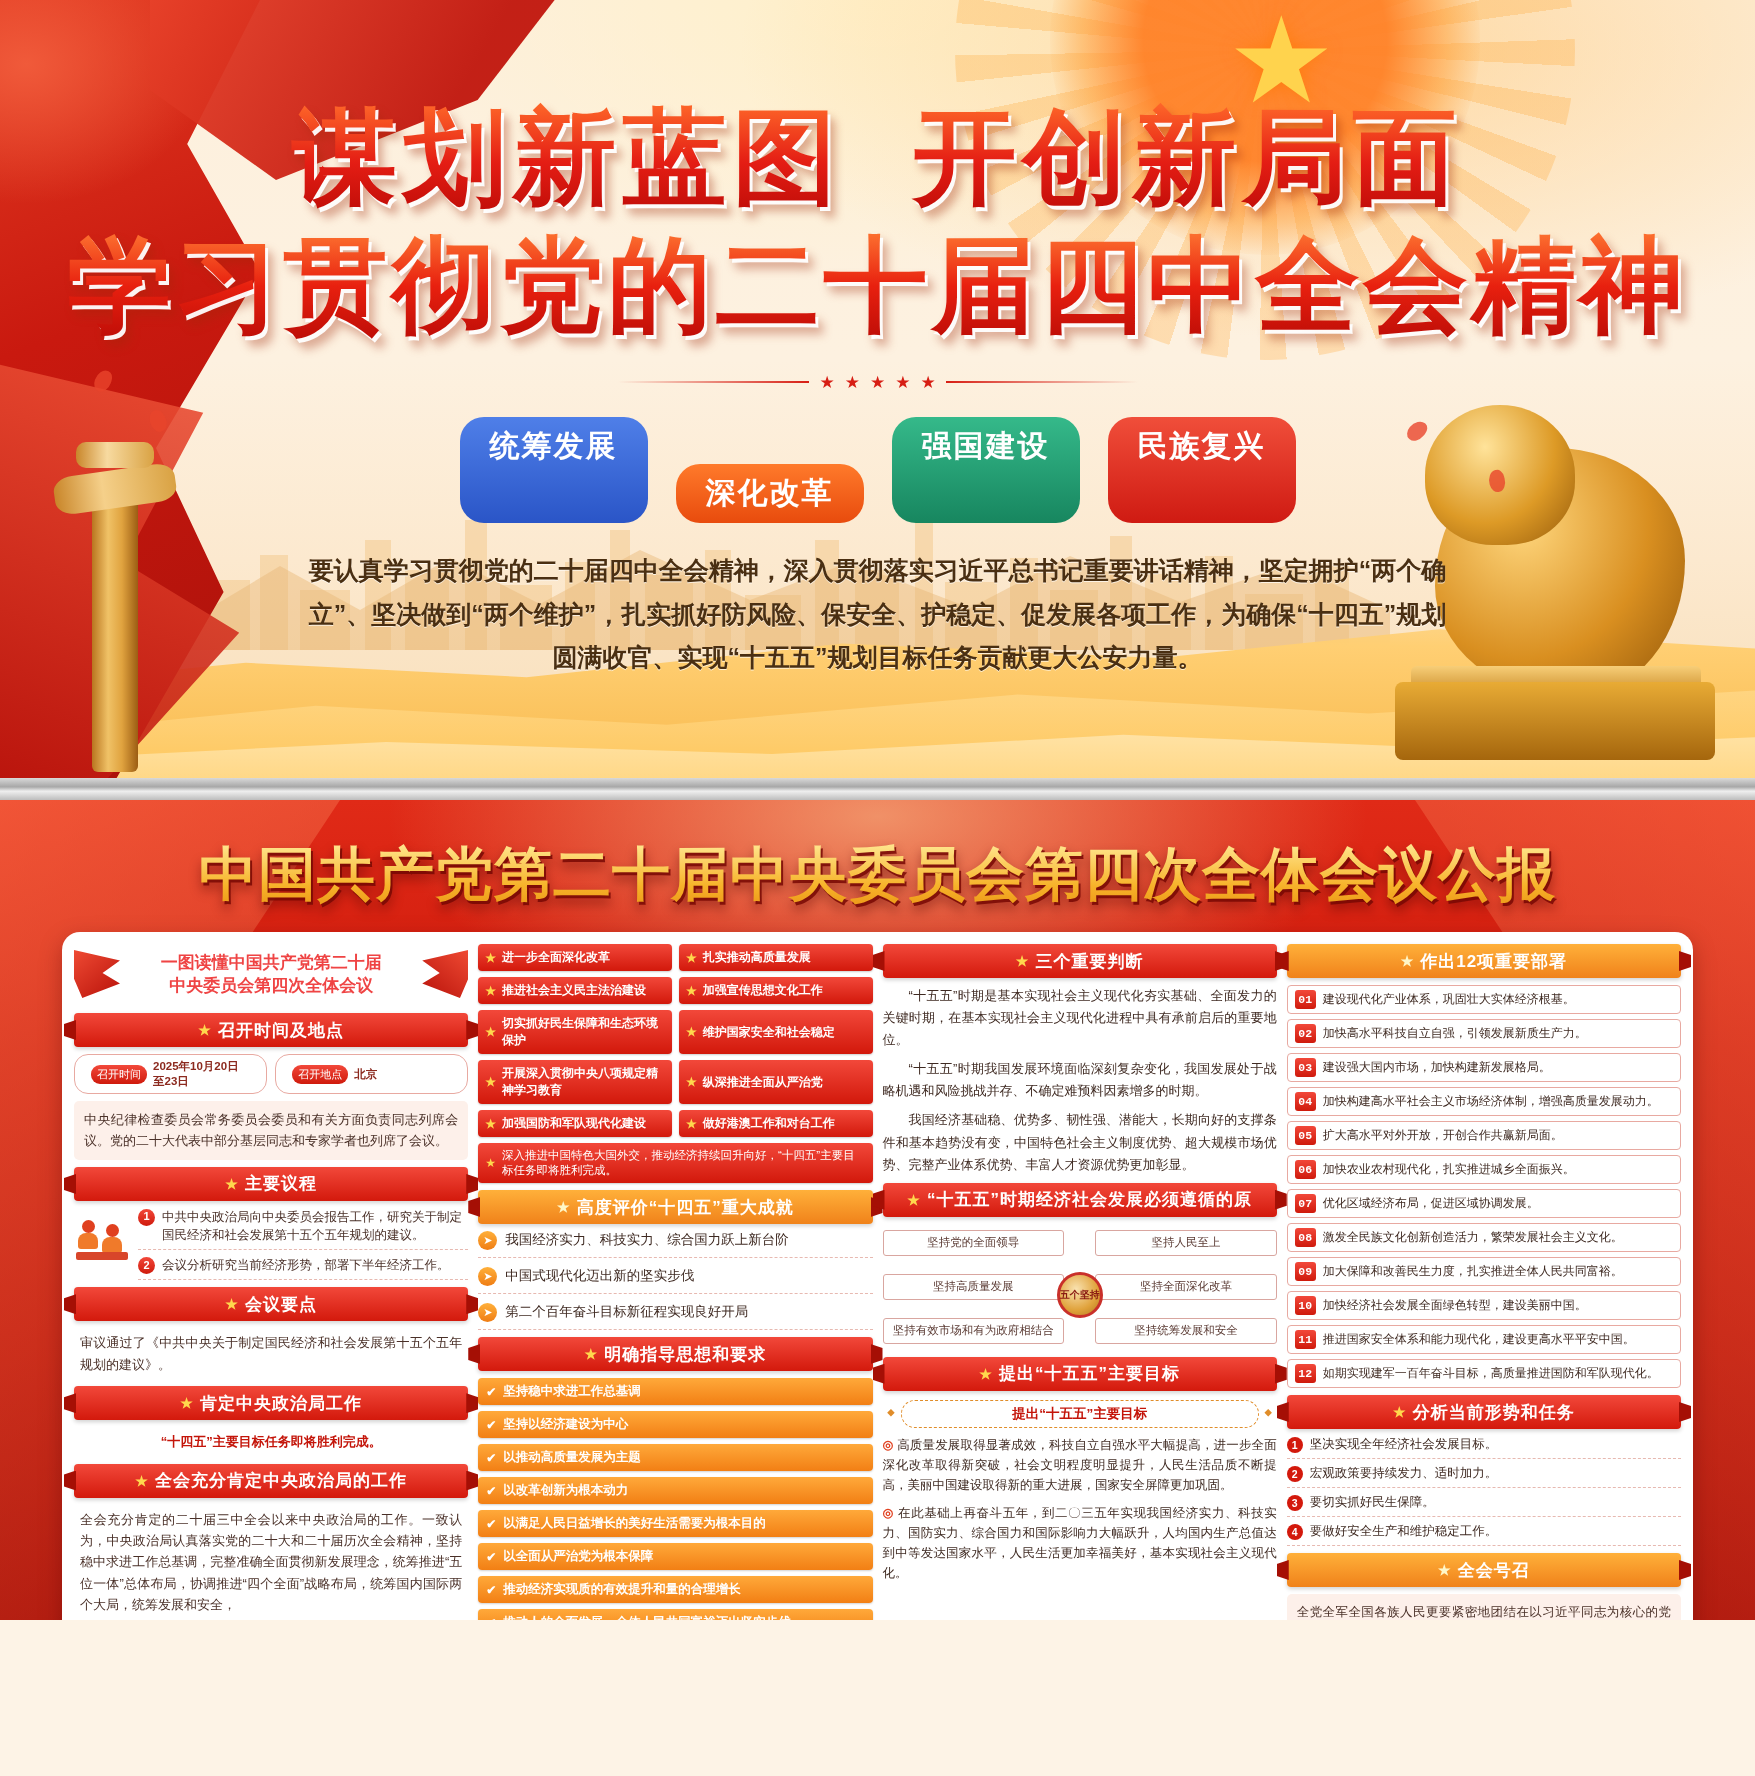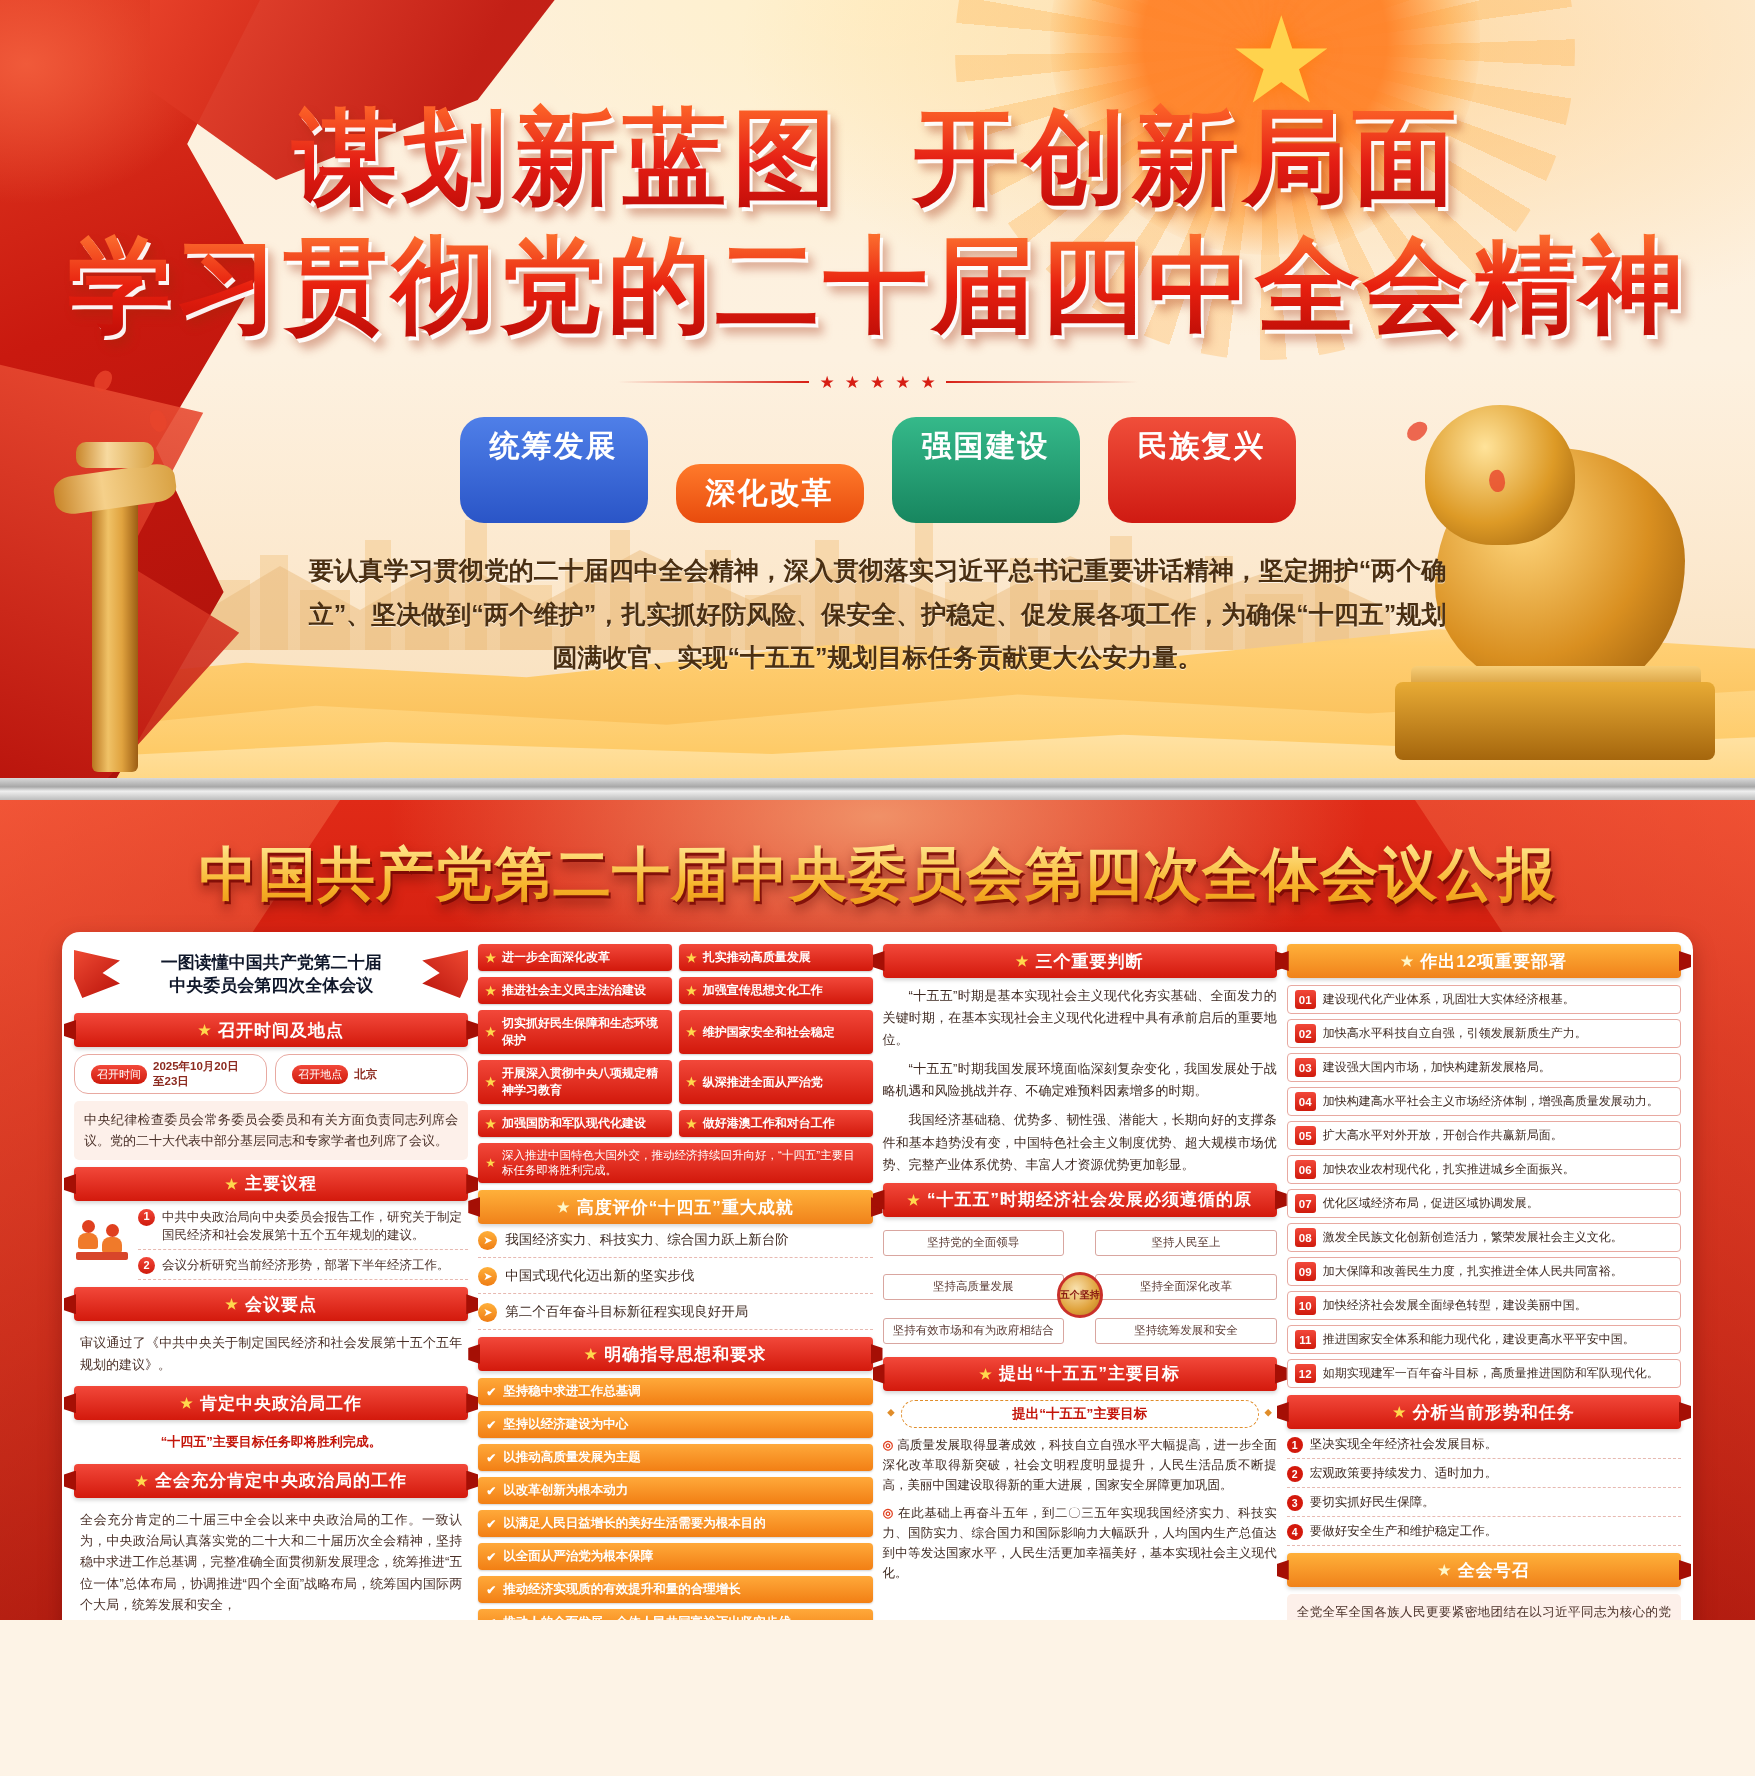--- a/index.html
+++ b/index.html
@@ -229,21 +229,21 @@
   .sec-head.gold {
     background:linear-gradient(180deg,#ffb03a,#f0821a);
   }
 
   
   .c1-top {
     position:relative; height:62px;
     display:flex; align-items:center; justify-content:center;
   }
   .c1-top .inner {
-    text-align:center; color:#0f172a; font-weight:bold; font-size:17px; line-height:1.35;
+    text-align:center; color:#ef4444; font-weight:bold; font-size:17px; line-height:1.35;
     padding:0 42px;
   }
   .c1-top .flag-l, .c1-top .flag-r {
     position:absolute; top:6px; width:46px; height:48px;
   }
   .c1-top .flag-l { left:0; background:linear-gradient(140deg,#ef4a33,#b8120a); clip-path:polygon(0 0,100% 22%,62% 48%,100% 70%,18% 100%,0 60%); }
   .c1-top .flag-r { right:0; background:linear-gradient(220deg,#ef4a33,#b8120a); clip-path:polygon(100% 0,0 22%,38% 48%,0 70%,82% 100%,100% 60%); }
 
   .chip-row { display:flex; gap:8px; }
   .chip {
@@ -345,21 +345,21 @@
   .bulletp .dot { color:#e0401f; font-weight:bold; }
 
   
   .task { display:flex; align-items:center; gap:7px; border:1px solid #e8a9a1; border-radius:4px;
           padding:4px 7px; font-size:12px; color:#3f2a22; background:#fff; }
   .task .num {
     flex:0 0 auto; width:21px; height:19px; border-radius:3px;
     background:linear-gradient(180deg,#f2483a,#cf1a0c); color:#fff;
     font-size:11.5px; font-weight:bold; display:flex; align-items:center; justify-content:center;
   }
-  .tasks { display:flex; flex-direction:column; gap:5px; }
+  .tasks { display:flex; flex-direction:column; gap:5px;font-family:Liberation Mono, monospace; }
 
   .situ { display:flex; align-items:flex-start; gap:7px; font-size:12.5px; color:#3f2a22;
           border-bottom:1px dashed #e7b9b1; padding-bottom:5px; }
   .situ .n { flex:0 0 auto; width:16px; height:16px; border-radius:50%; background:#d3190c; color:#fff;
              font-size:10.5px; display:flex; align-items:center; justify-content:center; font-weight:bold; margin-top:1px; }
   .situs { display:flex; flex-direction:column; gap:6px; }
 
   .callbox { background:#fdf0ea; border-radius:5px; padding:8px 10px; font-size:12.5px; line-height:1.6; color:#4a3028; text-align:justify; }
 </style>
 </head>

